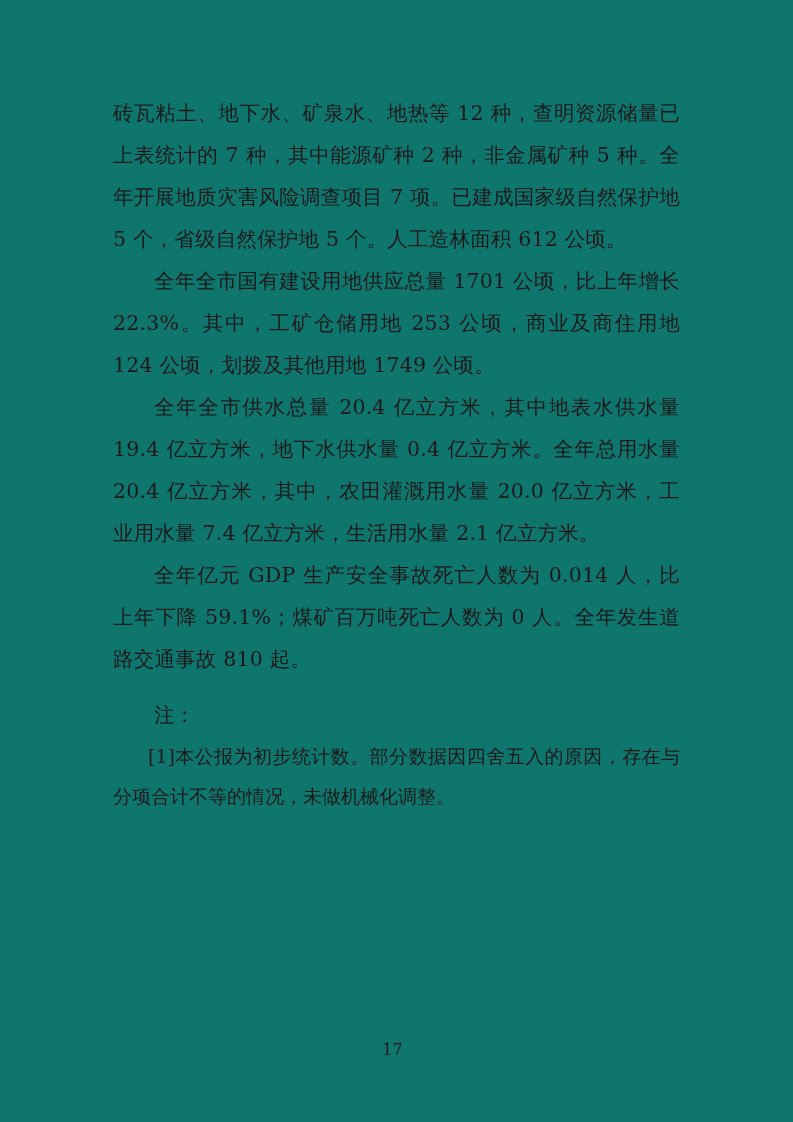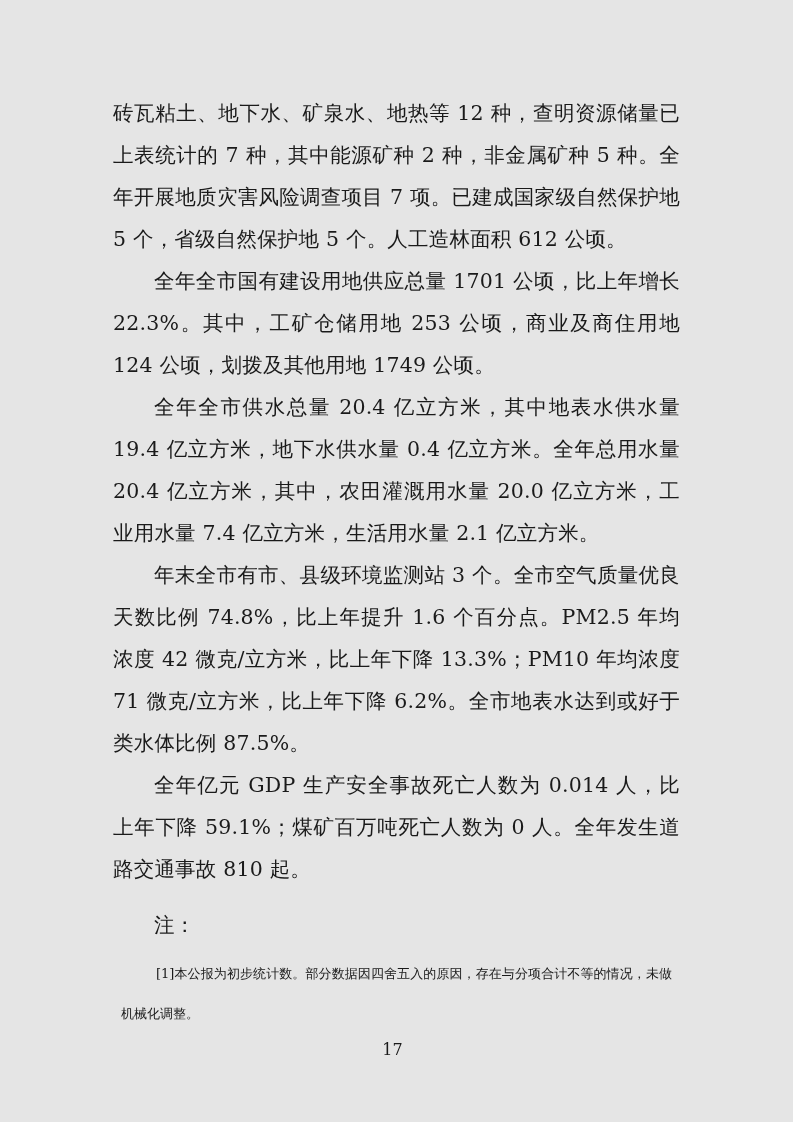--- a/index.html
+++ b/index.html
@@ -3,21 +3,21 @@
 <meta charset="utf-8">
 <style>
   html, body {
     margin: 0;
     padding: 0;
     background: #8c8c8c;
   }
   .page {
     width: 793px;
     height: 1122px;
-    background: #e5e5e5;
+    background: #0f766e;
     position: relative;
     margin: 0 auto;
     box-sizing: border-box;
     overflow: hidden;
   }
   .content {
     position: absolute;
     left: 113px;
     top: 92px;
     width: 567px;
@@ -38,27 +38,27 @@
   .note-label {
     font-family: "DejaVu Serif", "Liberation Serif", serif;
     font-size: 20.5px;
     line-height: 42px;
     color: #1a1a1a;
     text-indent: 41px;
     margin: 0;
   }
   .note-body {
     font-family: "DejaVu Serif", "Liberation Serif", serif;
-    font-size: 13px;
+    font-size: 19px;
     line-height: 40px;
     color: #1a1a1a;
     text-indent: 35px;
     text-align: justify;
     text-justify: inter-ideograph;
-    margin: 8px;
+    margin: 0;
   }
   .spacer-note {
     height: 14px;
   }
   .page-number {
     position: absolute;
     left: 0;
     right: 8px;
     top: 1040px;
     text-align: center;
@@ -68,20 +68,19 @@
   }
 </style>
 </head>
 <body>
 
 <div class="page">
   <div class="content">
     <p class="para">砖瓦粘土、地下水、矿泉水、地热等 12 种，查明资源储量已上表统计的 7 种，其中能源矿种 2 种，非金属矿种 5 种。全年开展地质灾害风险调查项目 7 项。已建成国家级自然保护地 5 个，省级自然保护地 5 个。人工造林面积 612 公顷。</p>
     <p class="para indent">全年全市国有建设用地供应总量 1701 公顷，比上年增长 22.3%。其中，工矿仓储用地 253 公顷，商业及商住用地 124 公顷，划拨及其他用地 1749 公顷。</p>
     <p class="para indent">全年全市供水总量 20.4 亿立方米，其中地表水供水量 19.4 亿立方米，地下水供水量 0.4 亿立方米。全年总用水量 20.4 亿立方米，其中，农田灌溉用水量 20.0 亿立方米，工业用水量 7.4 亿立方米，生活用水量 2.1 亿立方米。</p>
-    <p class="para indent">年末全市有市、县级环境监测站 3 个。全市空气质量优良天数比例 74.8%，比上年提升 1.6 个百分点。PM2.5 年均浓度 42 微克/立方米，比上年下降 13.3%；PM10 年均浓度 71 微克/立方米，比上年下降 6.2%。全市地表水达到或好于类水体比例 87.5%。</p>
     <p class="para indent">全年亿元 GDP 生产安全事故死亡人数为 0.014 人，比上年下降 59.1%；煤矿百万吨死亡人数为 0 人。全年发生道路交通事故 810 起。</p>
     <div class="spacer-note"></div>
     <p class="note-label">注：</p>
     <p class="note-body">[1]本公报为初步统计数。部分数据因四舍五入的原因，存在与分项合计不等的情况，未做机械化调整。</p>
   </div>
   <div class="page-number">17</div>
 </div>
 
 </body></html>

